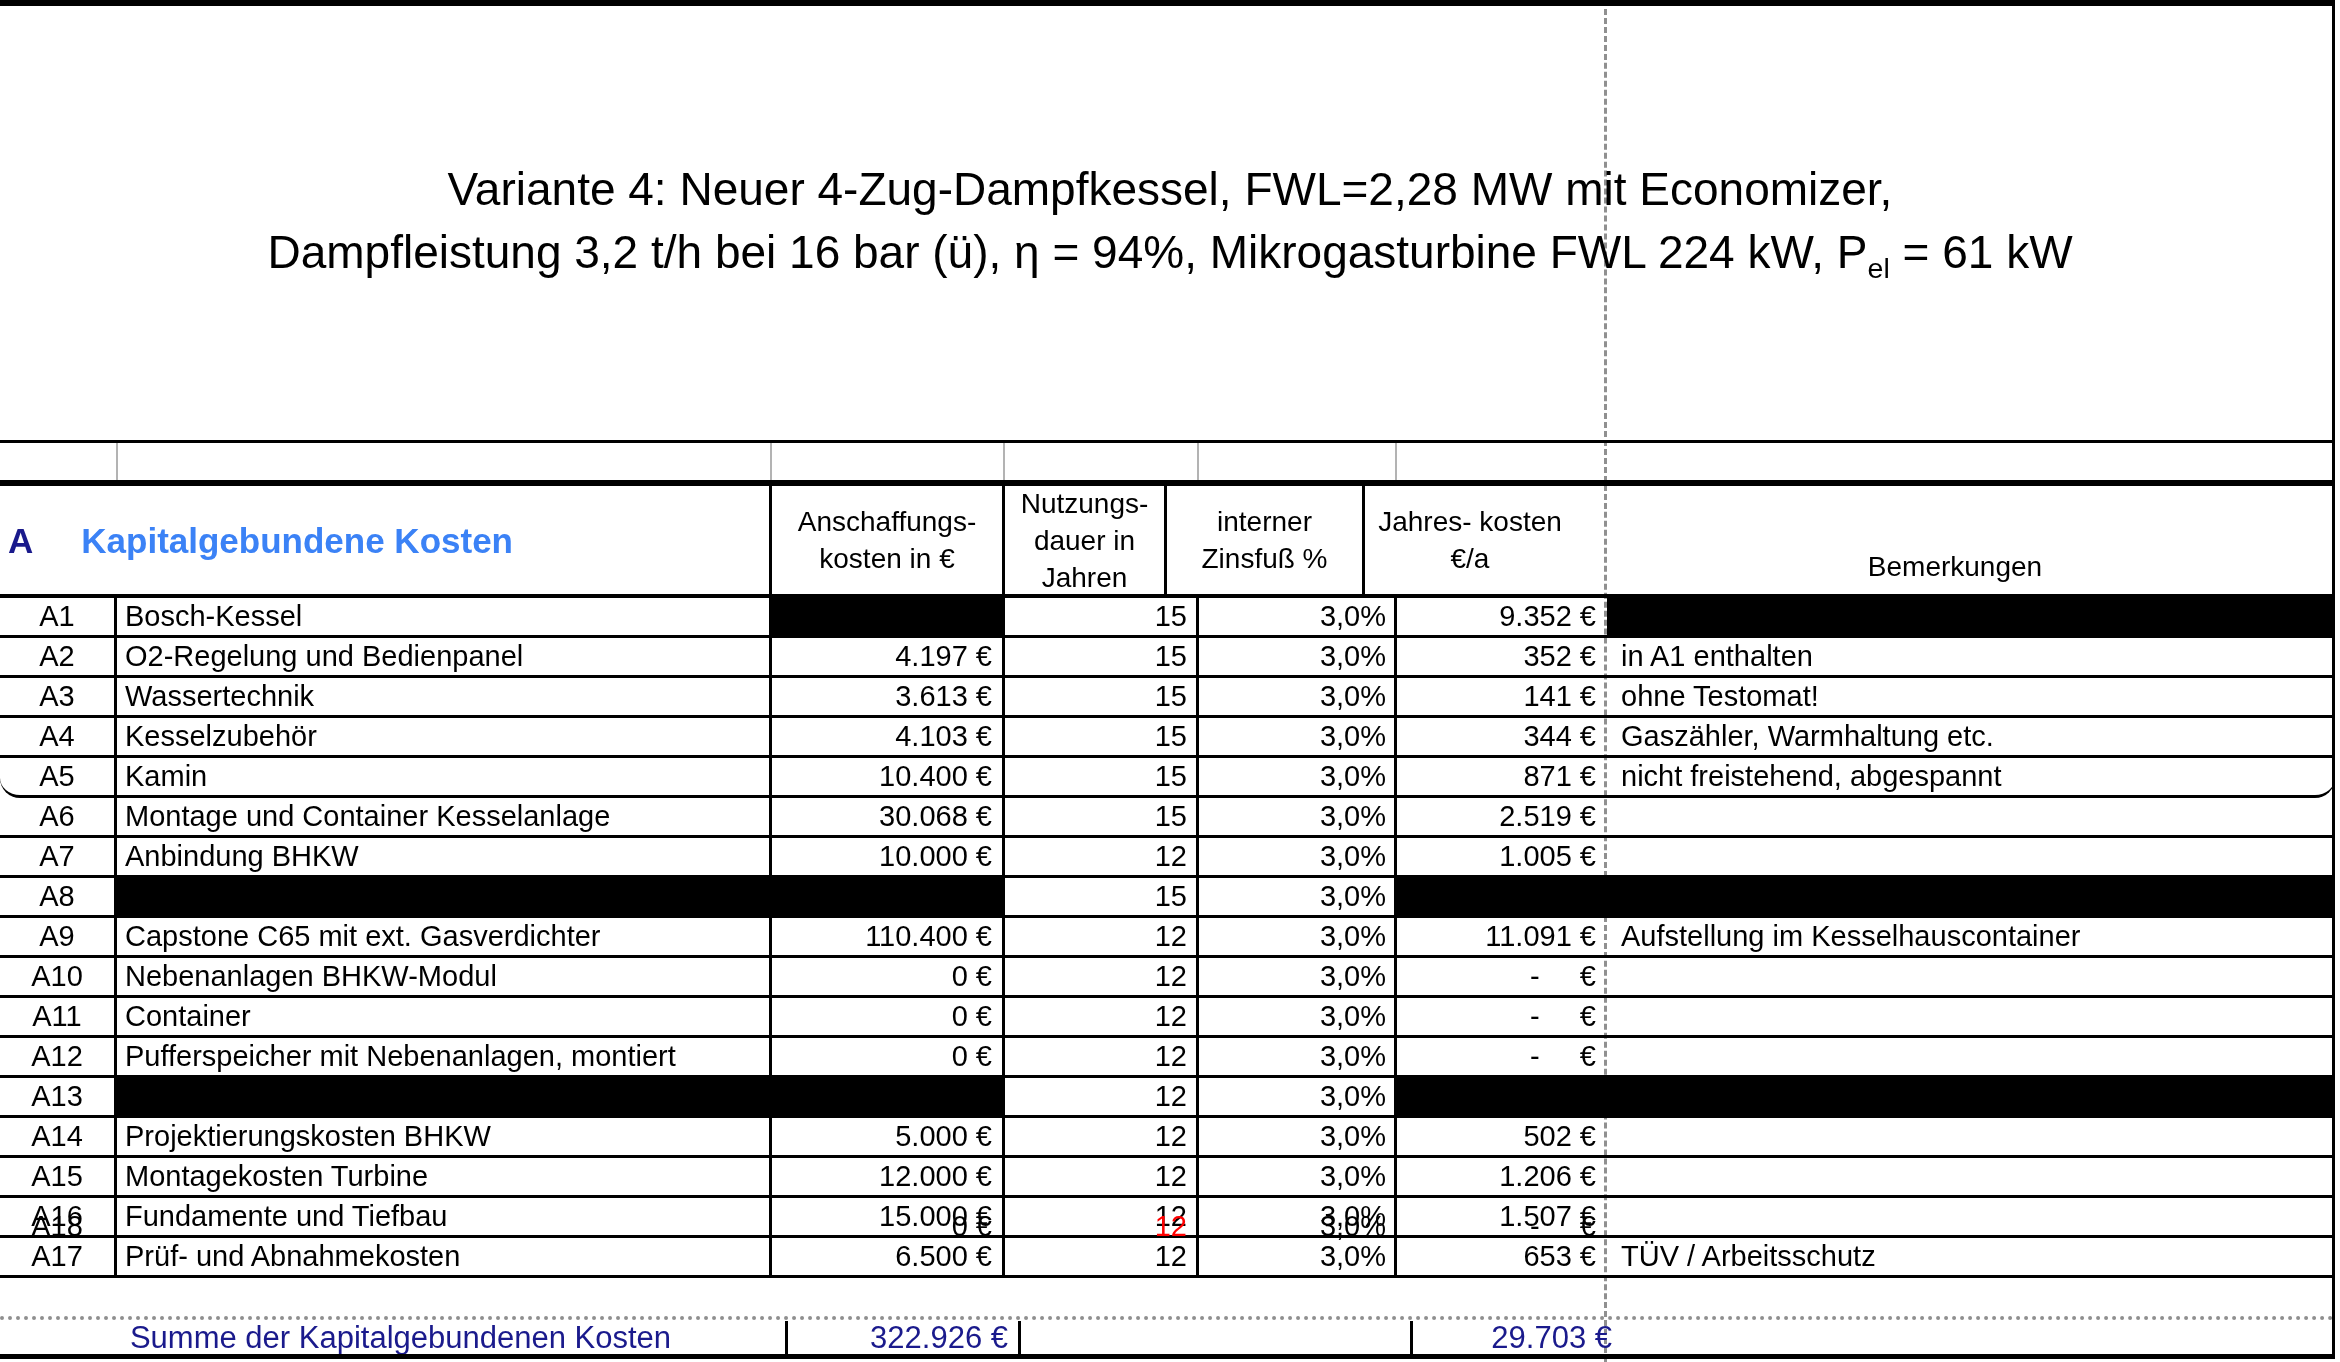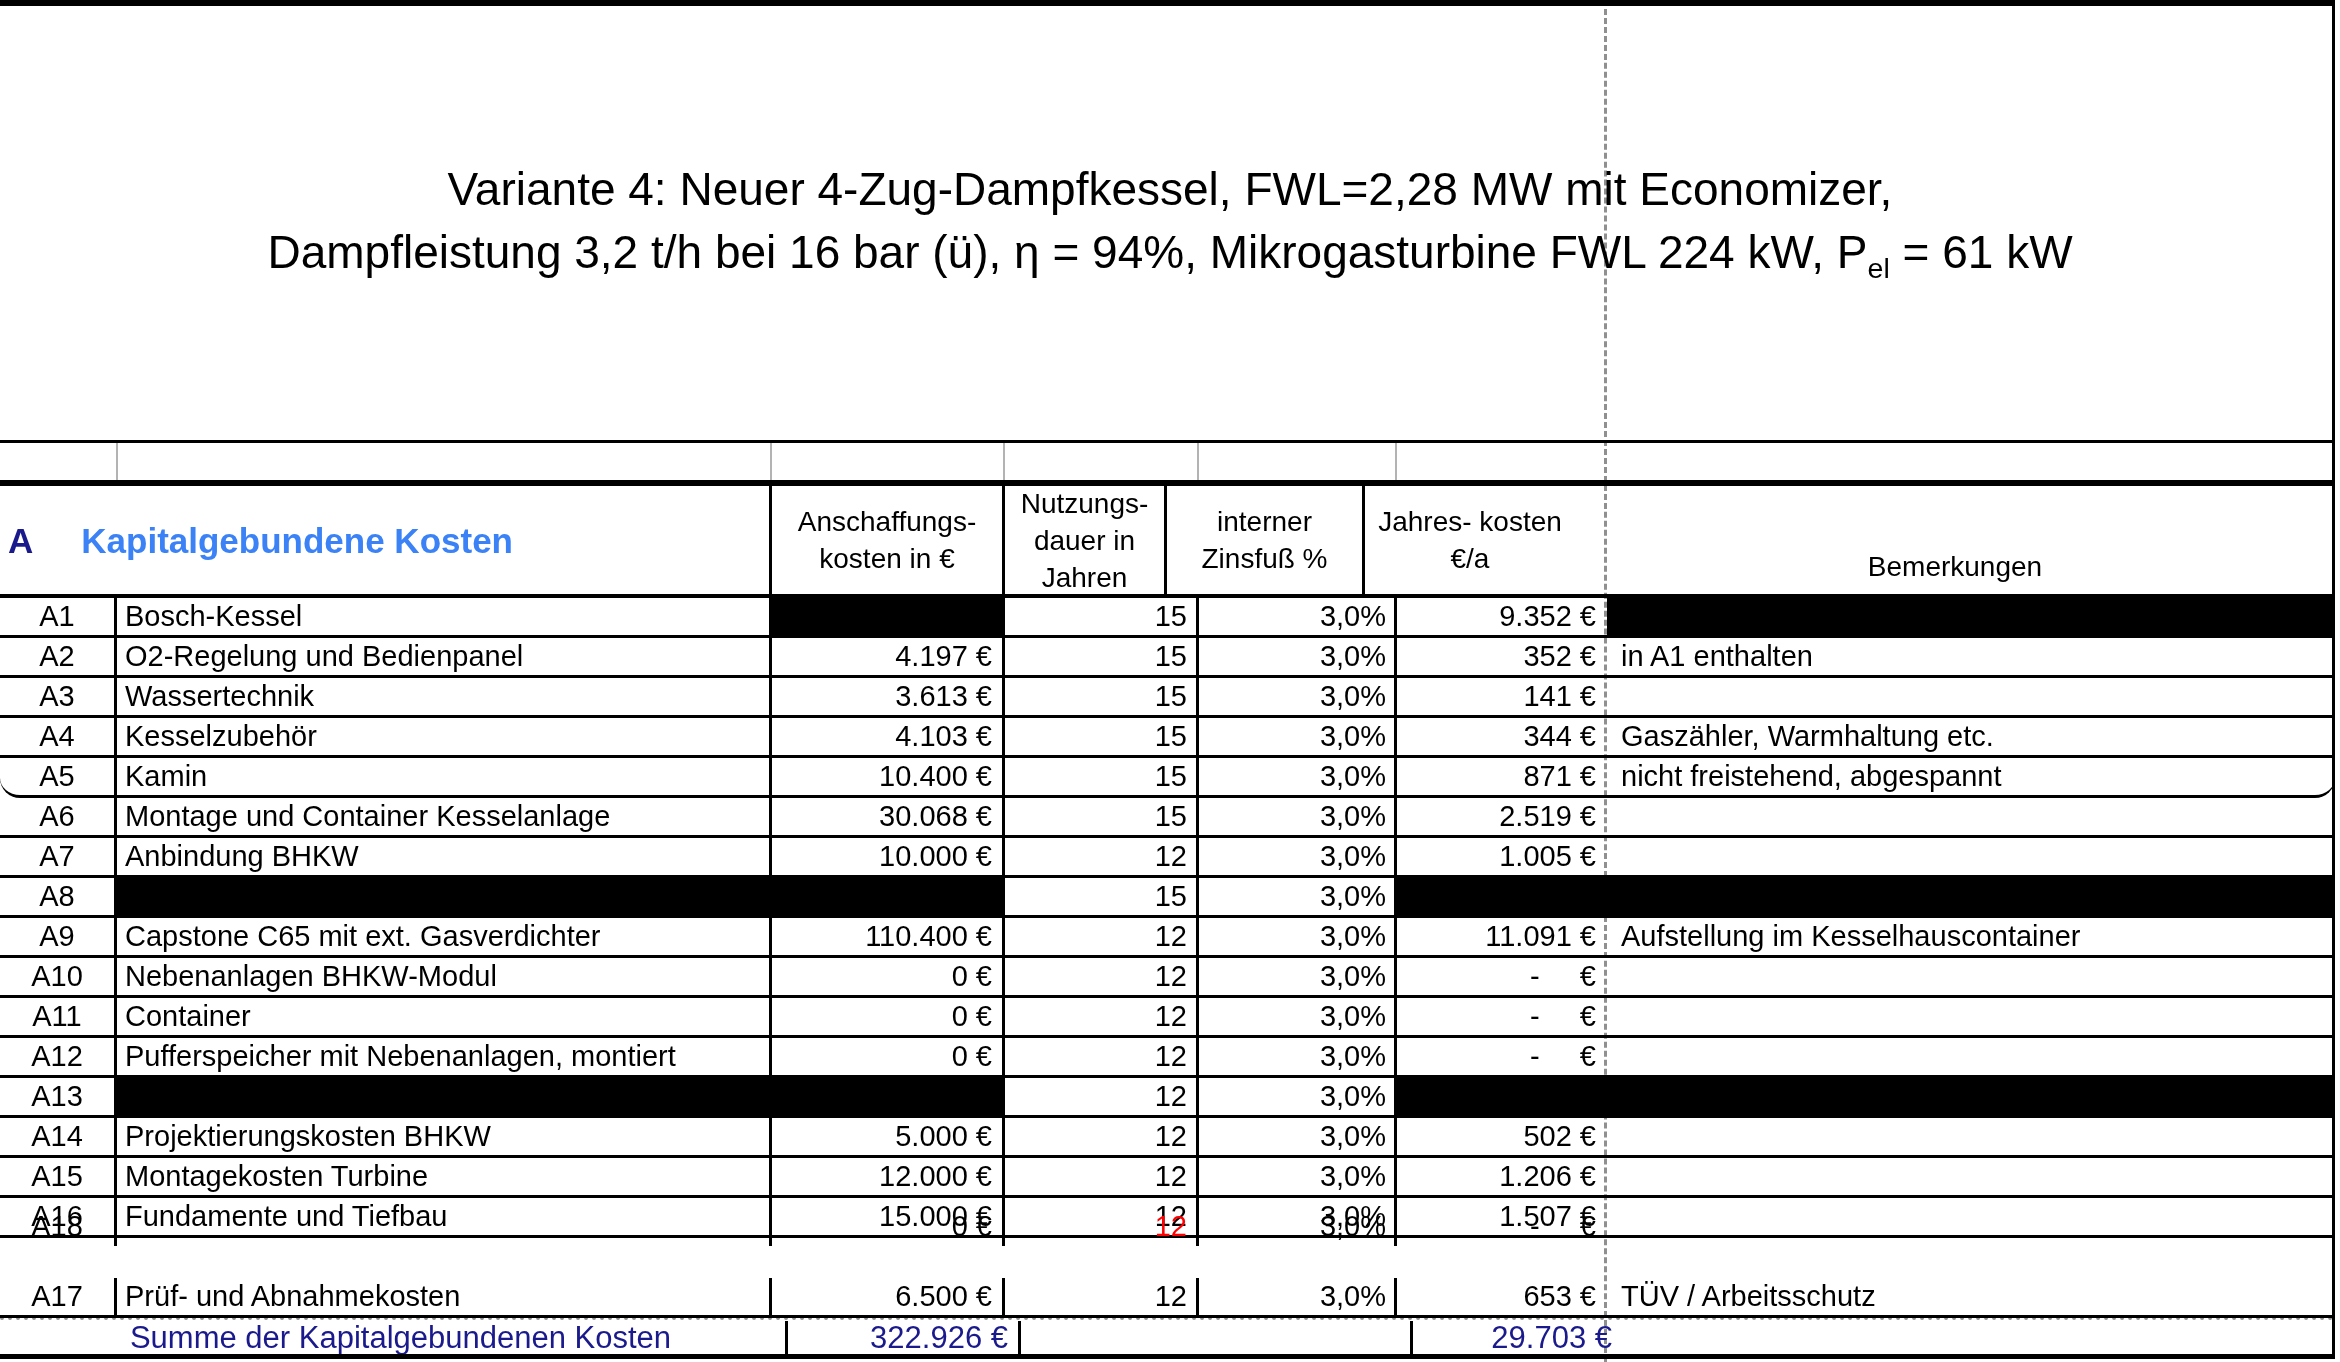--- a/index.html
+++ b/index.html
@@ -128,20 +128,21 @@
     <div class="c c-annual">352 €</div>
     <div class="c c-remark">in A1 enthalten</div>
   </div>
       <div class="abs r" style="top: 678px;">
     <div class="c c-id">A3</div>
     <div class="c c-desc">Wassertechnik</div>
     <div class="c c-cost">3.613 €</div>
     <div class="c c-years">15</div>
     <div class="c c-rate">3,0%</div>
     <div class="c c-annual">141 €</div>
+    <div class="c c-remark">ohne Testomat!</div>
   </div>
       <div class="abs r" style="top: 718px;">
     <div class="c c-id">A4</div>
     <div class="c c-desc">Kesselzubehör</div>
     <div class="c c-cost">4.103 €</div>
     <div class="c c-years">15</div>
     <div class="c c-rate">3,0%</div>
     <div class="c c-annual">344 €</div>
     <div class="c c-remark">Gaszähler, Warmhaltung etc.</div>
   </div>
@@ -246,21 +247,21 @@
   </div>
       <div class="abs r" style="top: 1198px;">
     <div class="c c-id">A16</div>
     <div class="c c-desc">Fundamente und Tiefbau</div>
     <div class="c c-cost">15.000 €</div>
     <div class="c c-years">12</div>
     <div class="c c-rate">3,0%</div>
     <div class="c c-annual">1.507 €</div>
     <div class="c c-remark"></div>
   </div>
-      <div class="abs r" style="top: 1238px; margin-top: 40px;">
+      <div class="abs r" style="top: 1238px;">
     <div class="c c-id">A17</div>
     <div class="c c-desc">Prüf- und Abnahmekosten</div>
     <div class="c c-cost">6.500 €</div>
     <div class="c c-years">12</div>
     <div class="c c-rate">3,0%</div>
     <div class="c c-annual">653 €</div>
     <div class="c c-remark">TÜV / Arbeitsschutz</div>
   </div>
       <div class="abs r last" style="top: 1206px;">
     <div class="c c-id">A18</div>

